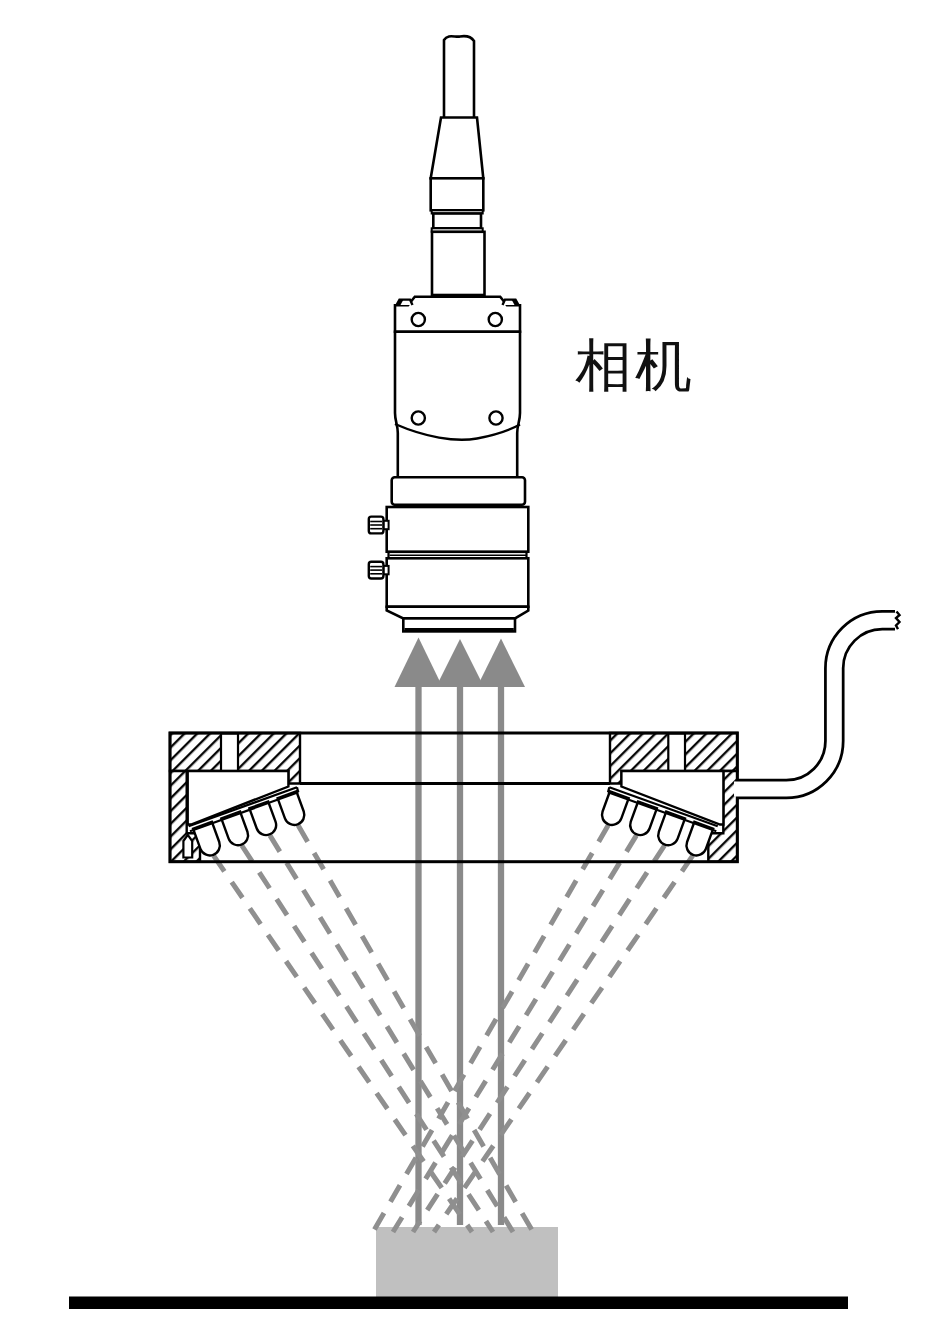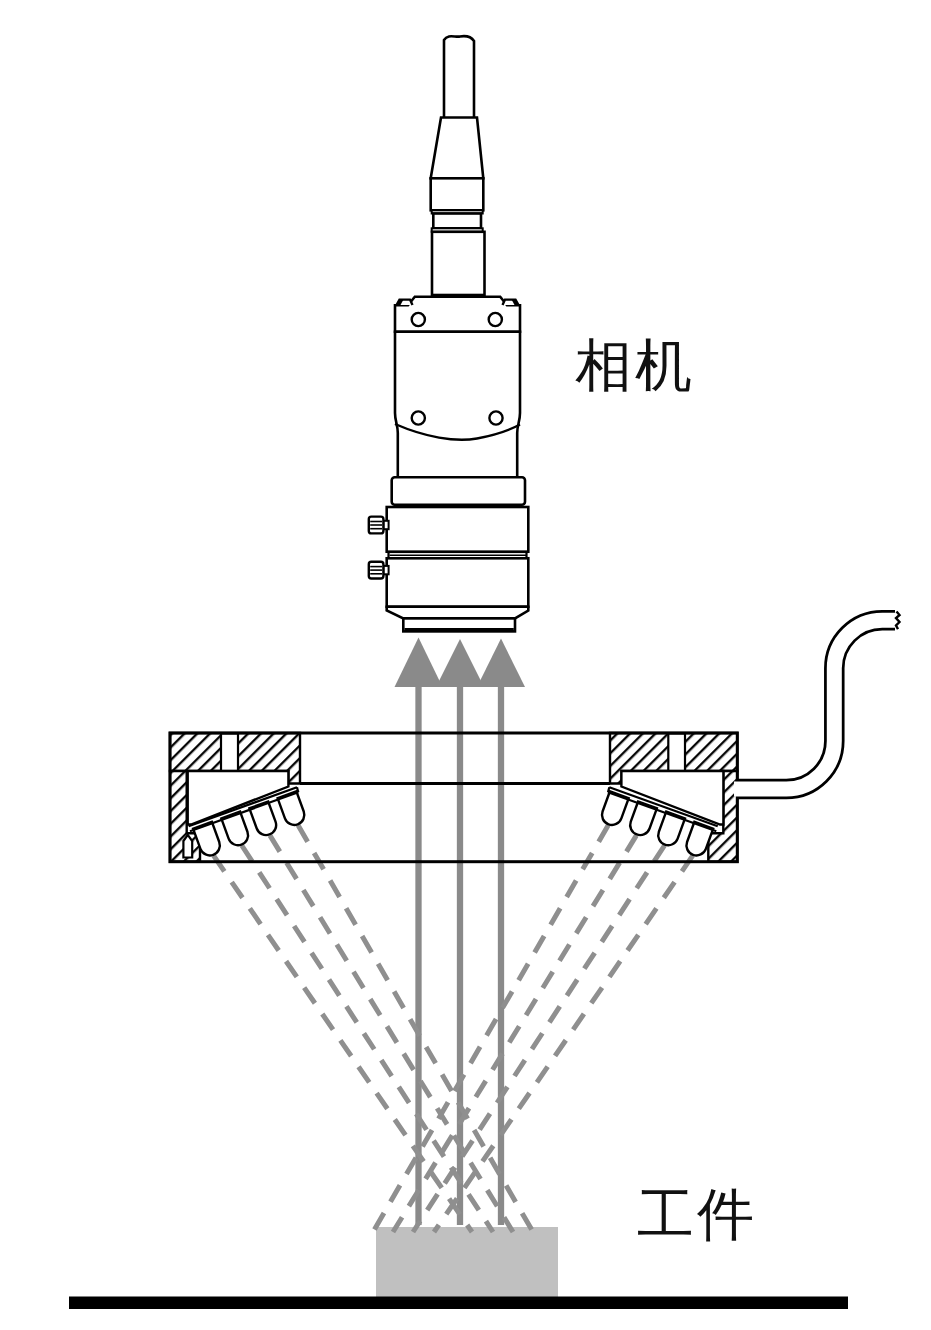--- a/index.html
+++ b/index.html
@@ -171,15 +171,14 @@
   </g>
 
   <g>
     <rect x="69" y="1296.5" width="779" height="12.5" fill="#000000"></rect>
   </g>
 
 </svg>
 
 <div id="camera-label" class="cn-label">相机</div>
 
-<div id="workpiece-label" class="cn-label">工件</div>
 
 </div>
 
 </body></html>

